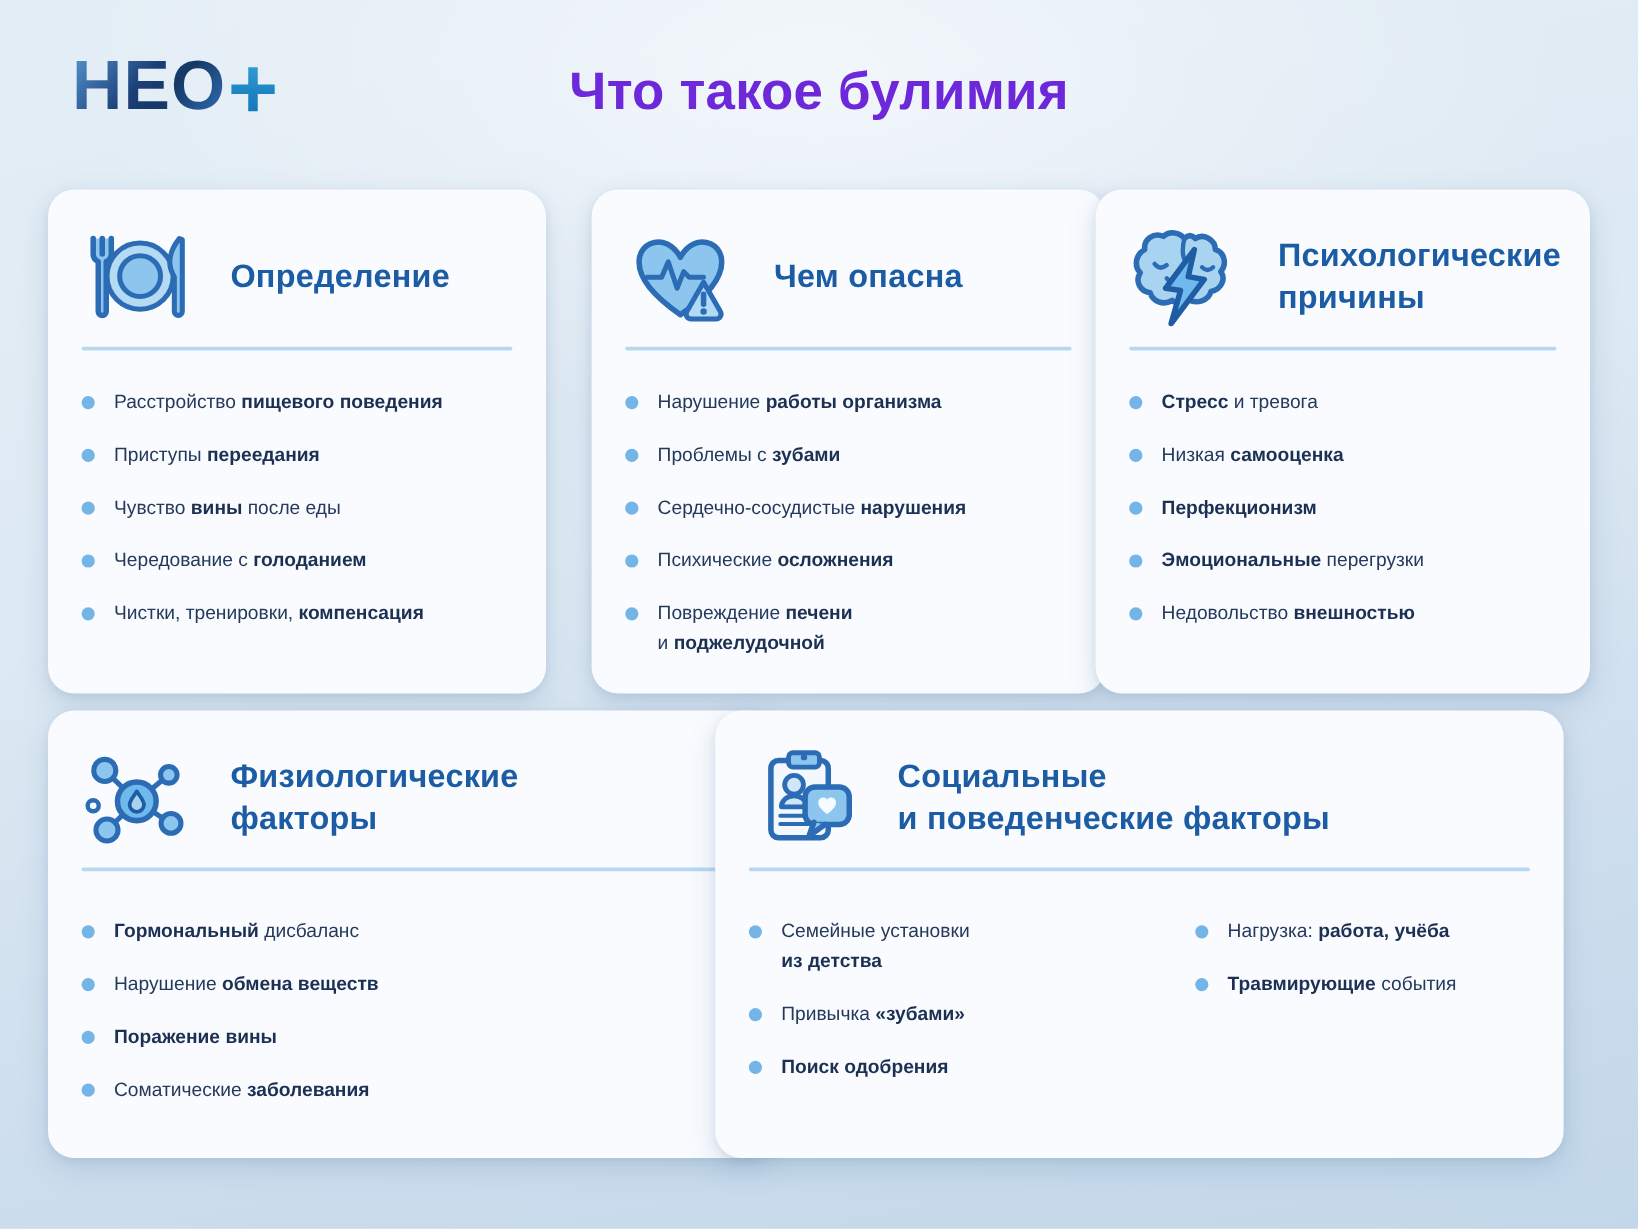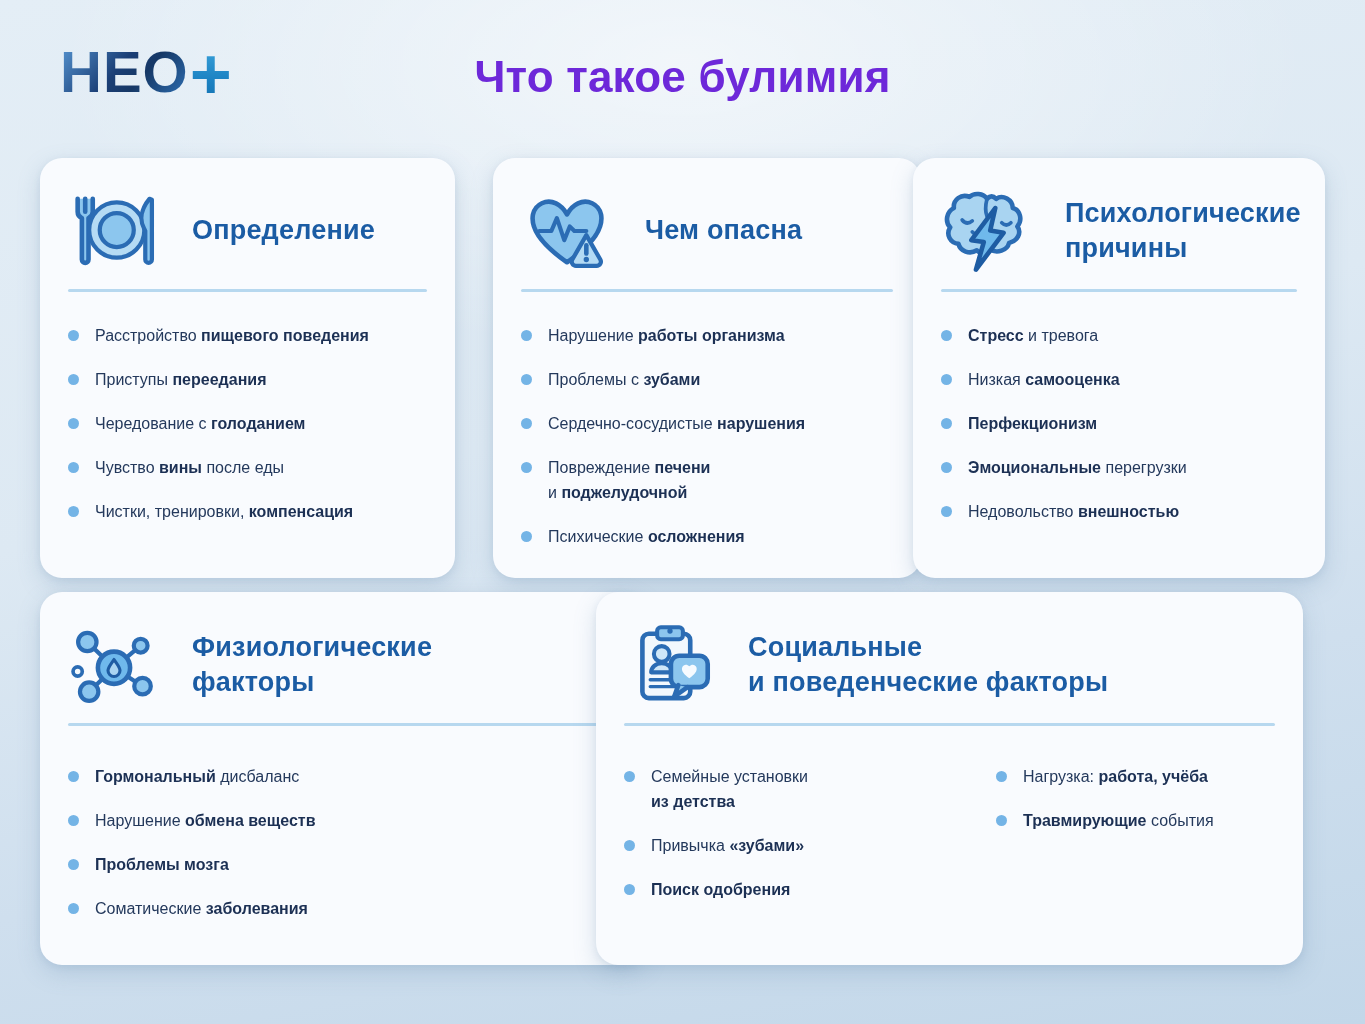--- a/index.html
+++ b/index.html
@@ -82,25 +82,25 @@
       <li>
         <span class="dot"></span>
         <span class="txt">Расстройство <b>пищевого поведения</b></span>
       </li>
       <li>
         <span class="dot"></span>
         <span class="txt">Приступы <b>переедания</b></span>
       </li>
       <li>
         <span class="dot"></span>
+        <span class="txt">Чувство <b>вины</b> после еды</span>
+      </li>
+      <li>
+        <span class="dot"></span>
         <span class="txt">Чередование с <b>голоданием</b></span>
-      </li>
-      <li>
-        <span class="dot"></span>
-        <span class="txt">Чувство <b>вины</b> после еды</span>
       </li>
       <li>
         <span class="dot"></span>
         <span class="txt">Чистки, тренировки, <b>компенсация</b></span>
       </li>
     </ul>
 </section>
 
 <section class="card" id="card-danger">
   <div class="card-header">
@@ -124,26 +124,26 @@
       <li>
         <span class="dot"></span>
         <span class="txt">Проблемы с <b>зубами</b></span>
       </li>
       <li>
         <span class="dot"></span>
         <span class="txt">Сердечно-сосудистые <b>нарушения</b></span>
       </li>
       <li>
         <span class="dot"></span>
+        <span class="txt">Психические <b>осложнения</b></span>
+      </li>
+      <li>
+        <span class="dot"></span>
         <span class="txt">Повреждение <b>печени</b>
 и <b>поджелудочной</b></span>
-      </li>
-      <li>
-        <span class="dot"></span>
-        <span class="txt">Психические <b>осложнения</b></span>
       </li>
     </ul>
 </section>
 
 <section class="card" id="card-psych">
   <div class="card-header">
     <div class="icon-box">
       <svg viewBox="0 0 100 100" fill="none" stroke="#2b6cb4" stroke-width="5" stroke-linecap="round" stroke-linejoin="round">
         <path d="M50 15 C46 9 36 8 31 13 C22 9 13 16 14 25 C6 29 4 40 10 46 C5 54 10 63 19 64 C21 72 31 76 39 71 C43 75 50 75 53 70 C61 75 72 71 74 63 C83 61 88 52 83 45 C89 38 86 27 78 25 C78 16 67 10 60 15 C56 11 53 12 50 15 Z" fill="#a9d4f1"></path>
         <path d="M50 15 C48 23 48 29 50 34" stroke-width="4"></path>
@@ -203,21 +203,21 @@
       <li>
         <span class="dot"></span>
         <span class="txt"><b>Гормональный</b> дисбаланс</span>
       </li>
       <li>
         <span class="dot"></span>
         <span class="txt">Нарушение <b>обмена веществ</b></span>
       </li>
       <li>
         <span class="dot"></span>
-        <span class="txt"><b>Проблемы мозга</b></span>
+        <span class="txt"><b>Поражение вины</b></span>
       </li>
       <li>
         <span class="dot"></span>
         <span class="txt">Соматические <b>заболевания</b></span>
       </li>
     </ul>
 </section>
 
 <section class="card bottom" id="card-social">
   <div class="card-header">

